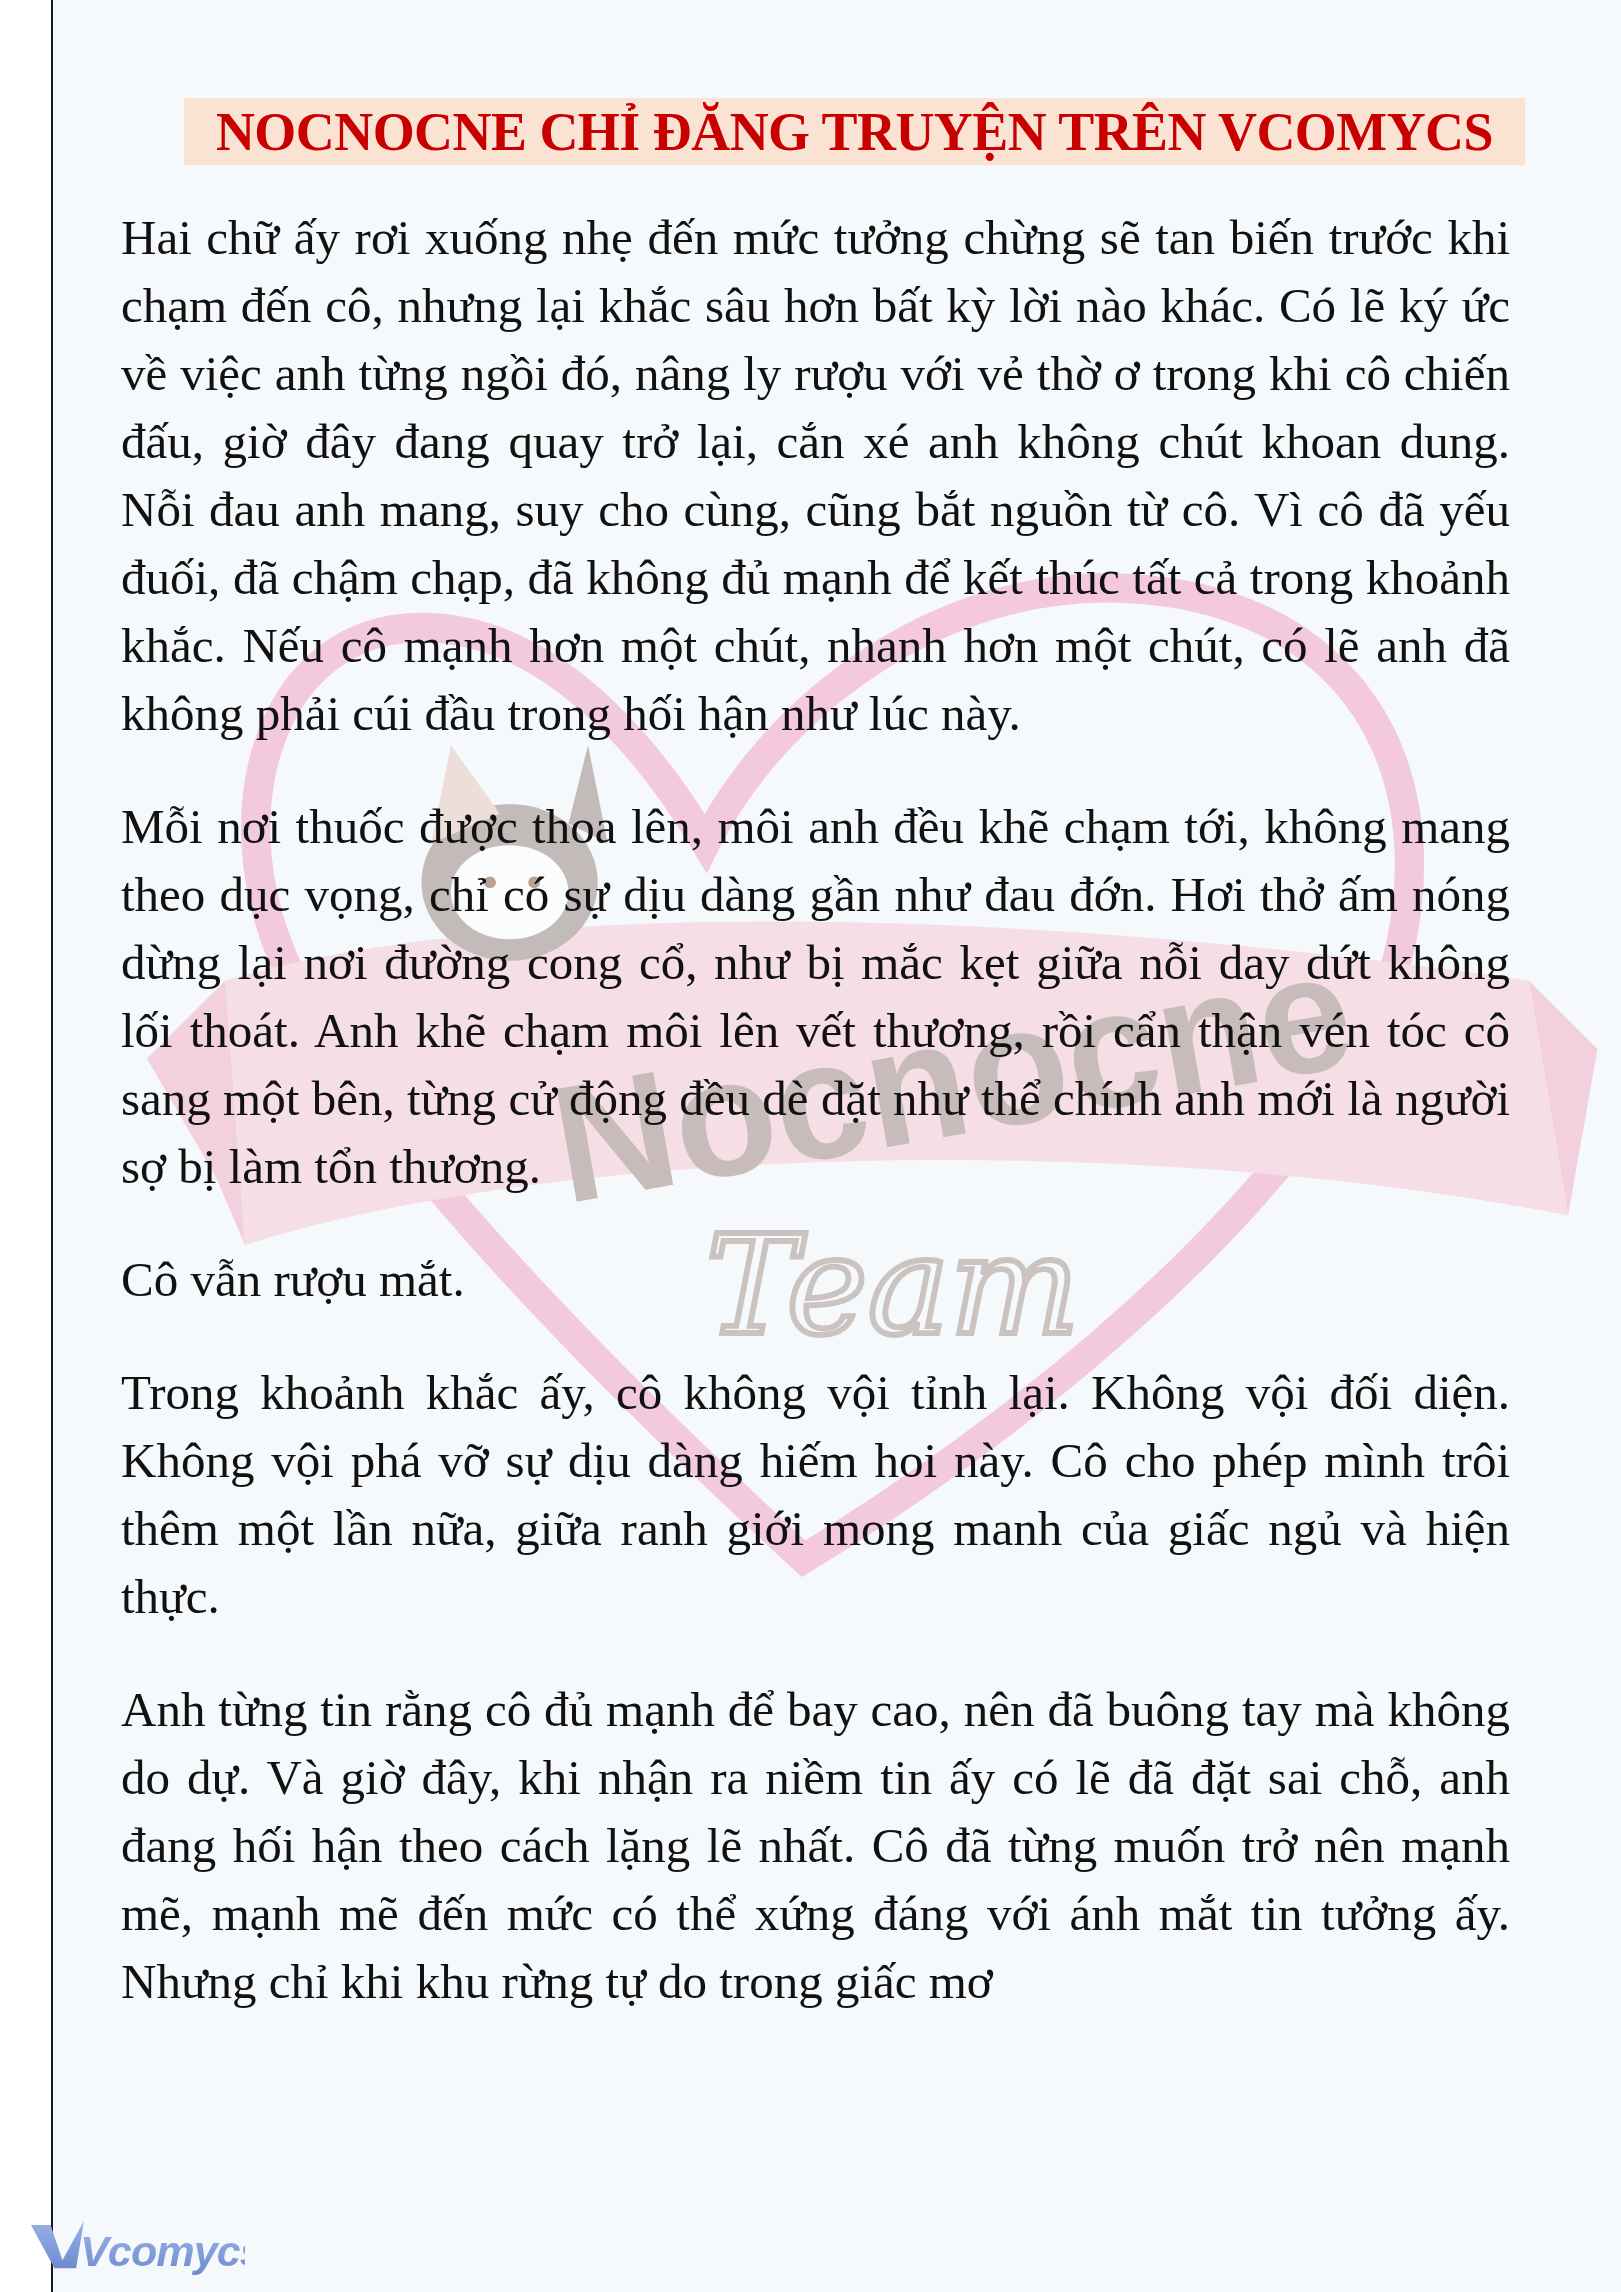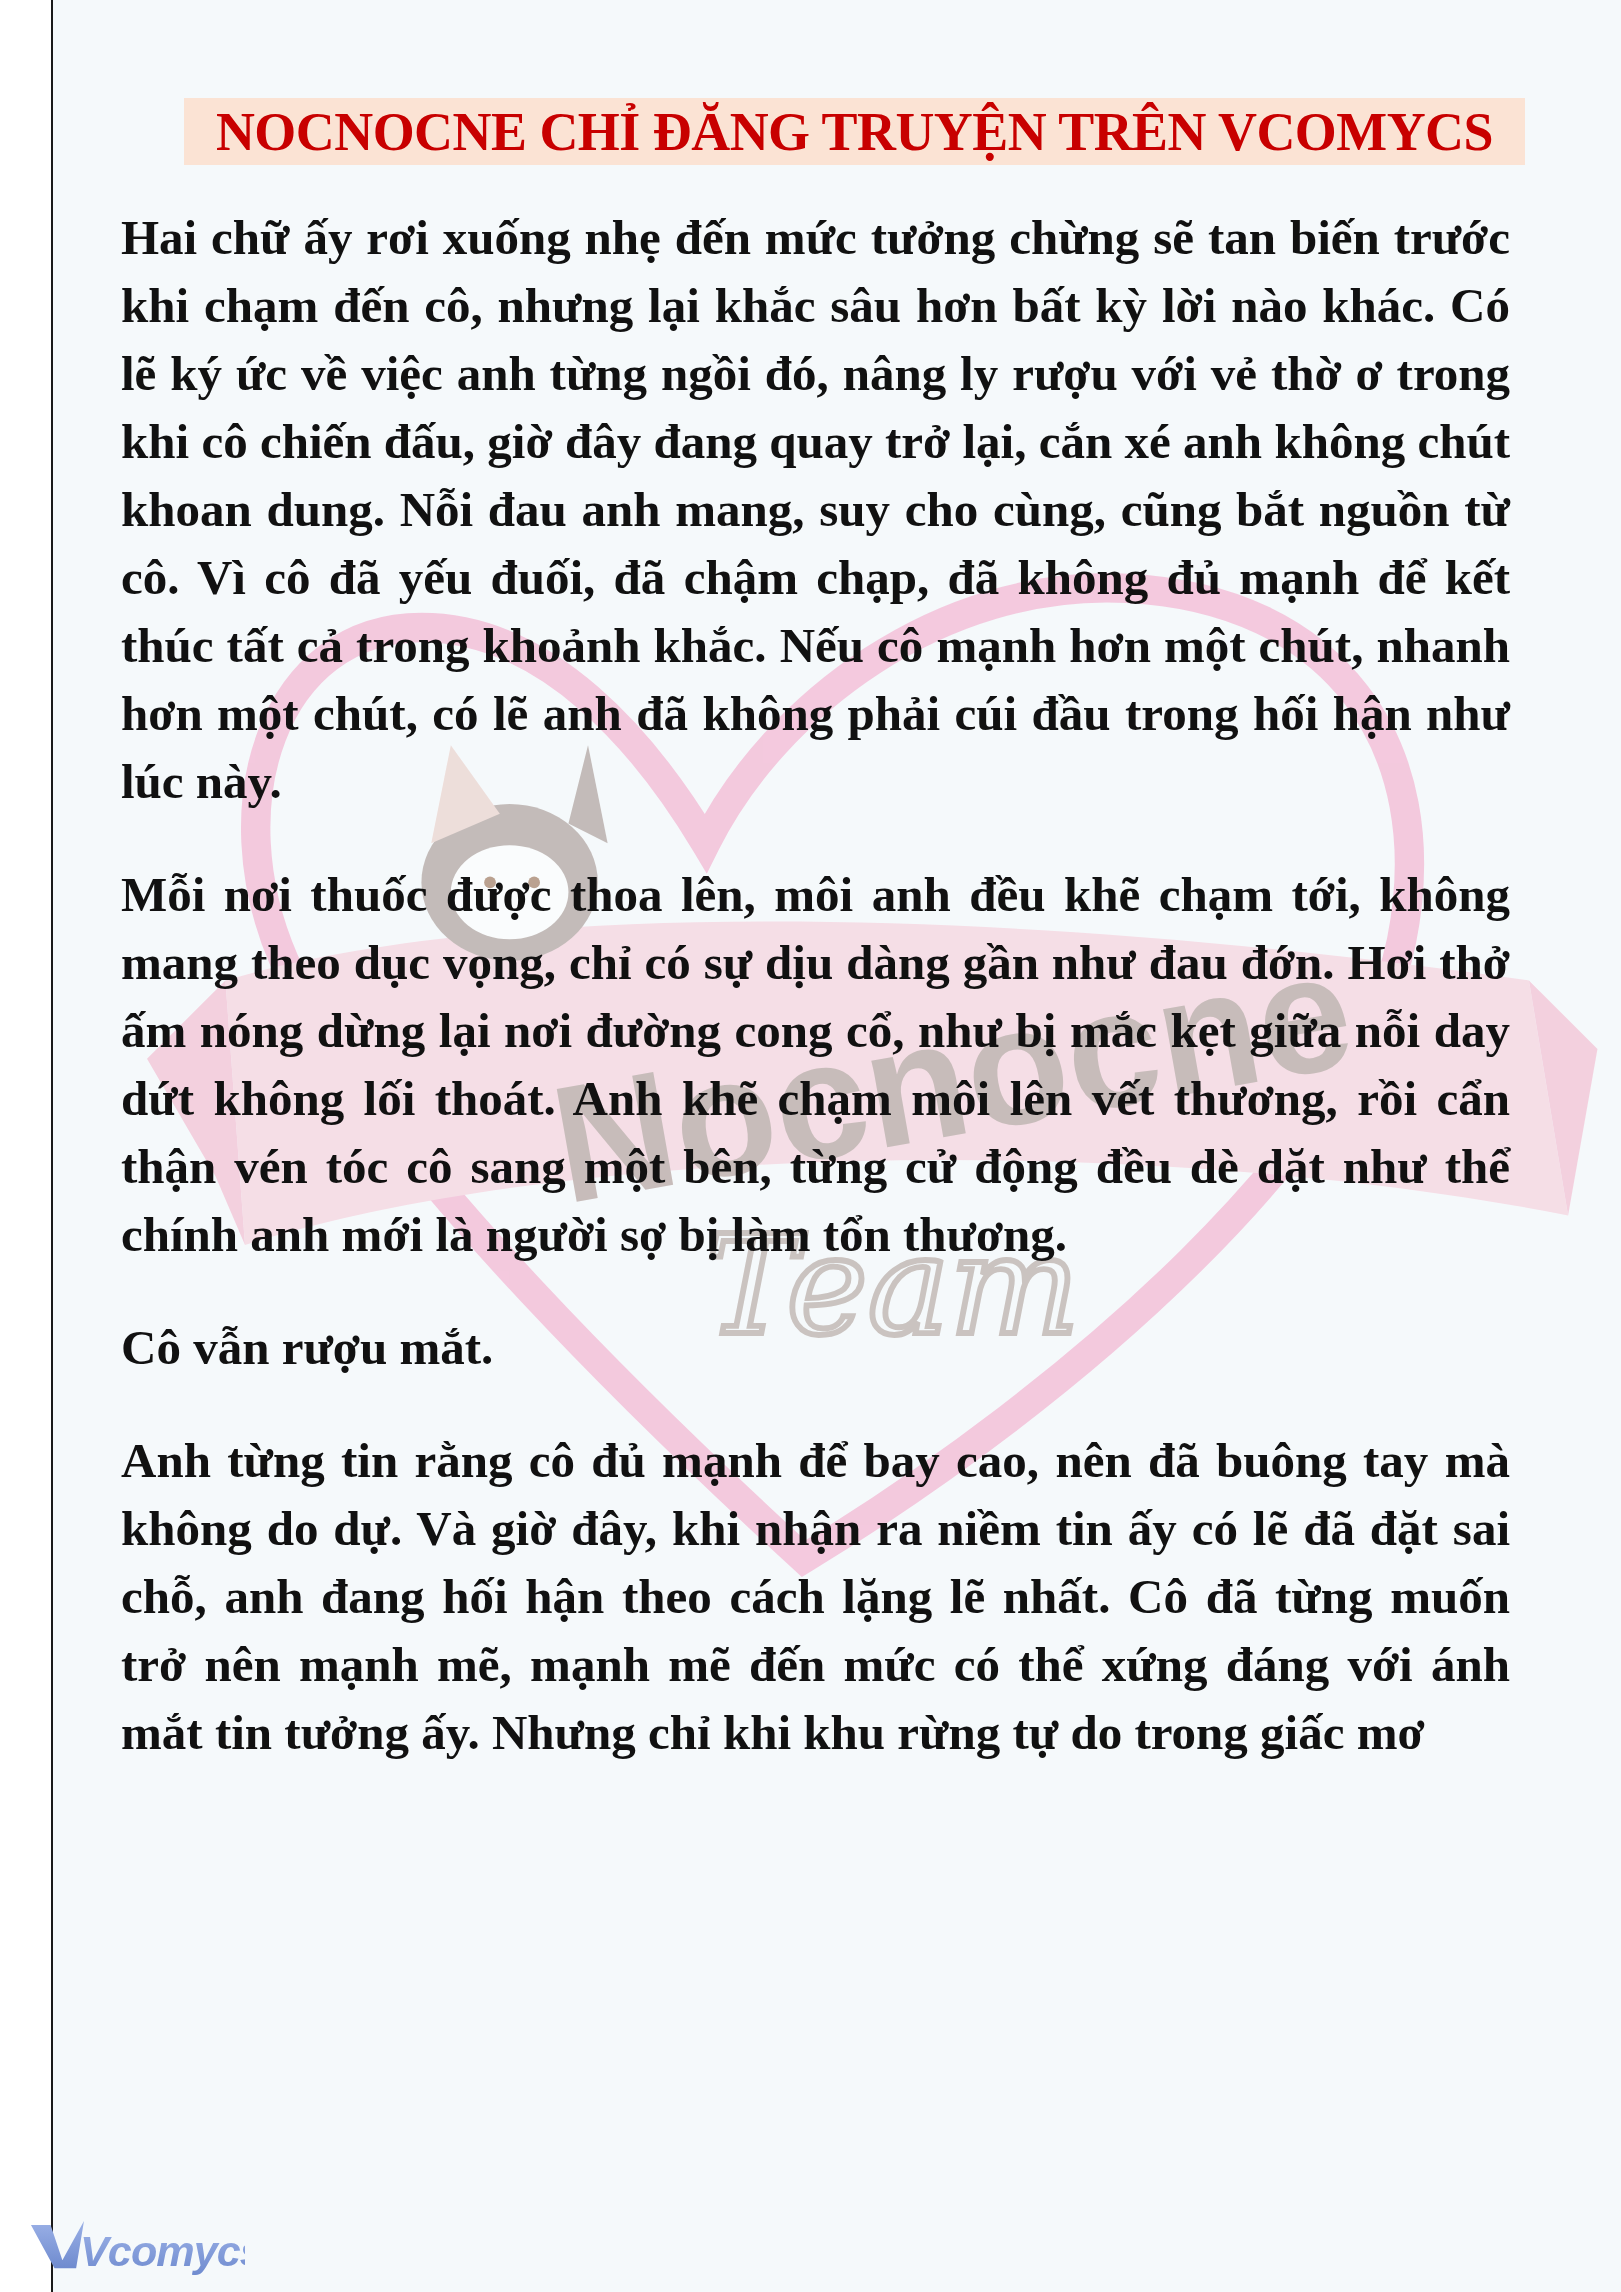--- a/index.html
+++ b/index.html
@@ -31,21 +31,21 @@
     line-height: 67px;
     text-align: center;
     letter-spacing: -0.5px;
     transform: scaleX(0.98);
     white-space: nowrap;
   }
   .body-text {
     position: absolute; left: 121px; top: 204px; width: 1389px;
     color: #111111;
     font-family: "Liberation Serif", serif;
-    font-weight: bold;
+    font-weight: normal;
     font-size: 49px;
     line-height: 68px;
   }
   .body-text p {
     margin: 0 0 45px 0;
     text-align: justify;
     text-align-last: left;
   }
   .logo {
     position: absolute; left: 29px; top: 2217px; width: 216px; height: 69px;
@@ -79,20 +79,21 @@
   </g>
 </svg>
 
 <div class="header-band"></div>
 <h1 class="header-title">NOCNOCNE CHỈ ĐĂNG TRUYỆN TRÊN VCOMYCS</h1>
 
 <div class="body-text">
   <p>Hai chữ ấy rơi xuống nhẹ đến mức tưởng chừng sẽ tan biến trước khi chạm đến cô, nhưng lại khắc sâu hơn bất kỳ lời nào khác. Có lẽ ký ức về việc anh từng ngồi đó, nâng ly rượu với vẻ thờ ơ trong khi cô chiến đấu, giờ đây đang quay trở lại, cắn xé anh không chút khoan dung. Nỗi đau anh mang, suy cho cùng, cũng bắt nguồn từ cô. Vì cô đã yếu đuối, đã chậm chạp, đã không đủ mạnh để kết thúc tất cả trong khoảnh khắc. Nếu cô mạnh hơn một chút, nhanh hơn một chút, có lẽ anh đã không phải cúi đầu trong hối hận như lúc này.</p>
   <p>Mỗi nơi thuốc được thoa lên, môi anh đều khẽ chạm tới, không mang theo dục vọng, chỉ có sự dịu dàng gần như đau đớn. Hơi thở ấm nóng dừng lại nơi đường cong cổ, như bị mắc kẹt giữa nỗi day dứt không lối thoát. Anh khẽ chạm môi lên vết thương, rồi cẩn thận vén tóc cô sang một bên, từng cử động đều dè dặt như thể chính anh mới là người sợ bị làm tổn thương.</p>
   <p>Cô vẫn rượu mắt.</p>
+  <p>Trong khoảnh khắc ấy, cô không vội tỉnh lại. Không vội đối diện. Không vội phá vỡ sự dịu dàng hiếm hoi này. Cô cho phép mình trôi thêm một lần nữa, giữa ranh giới mong manh của giấc ngủ và hiện thực.</p>
   <p>Anh từng tin rằng cô đủ mạnh để bay cao, nên đã buông tay mà không do dự. Và giờ đây, khi nhận ra niềm tin ấy có lẽ đã đặt sai chỗ, anh đang hối hận theo cách lặng lẽ nhất. Cô đã từng muốn trở nên mạnh mẽ, mạnh mẽ đến mức có thể xứng đáng với ánh mắt tin tưởng ấy. Nhưng chỉ khi khu rừng tự do trong giấc mơ</p>
 </div>
 
 <svg class="logo" viewBox="0 0 220 70" xmlns="http://www.w3.org/2000/svg">
   <defs>
     <linearGradient id="lg" x1="0" y1="0" x2="0" y2="1">
       <stop offset="0" stop-color="#9ab0e6"></stop>
       <stop offset="1" stop-color="#6f8bcf"></stop>
     </linearGradient>
   </defs>

